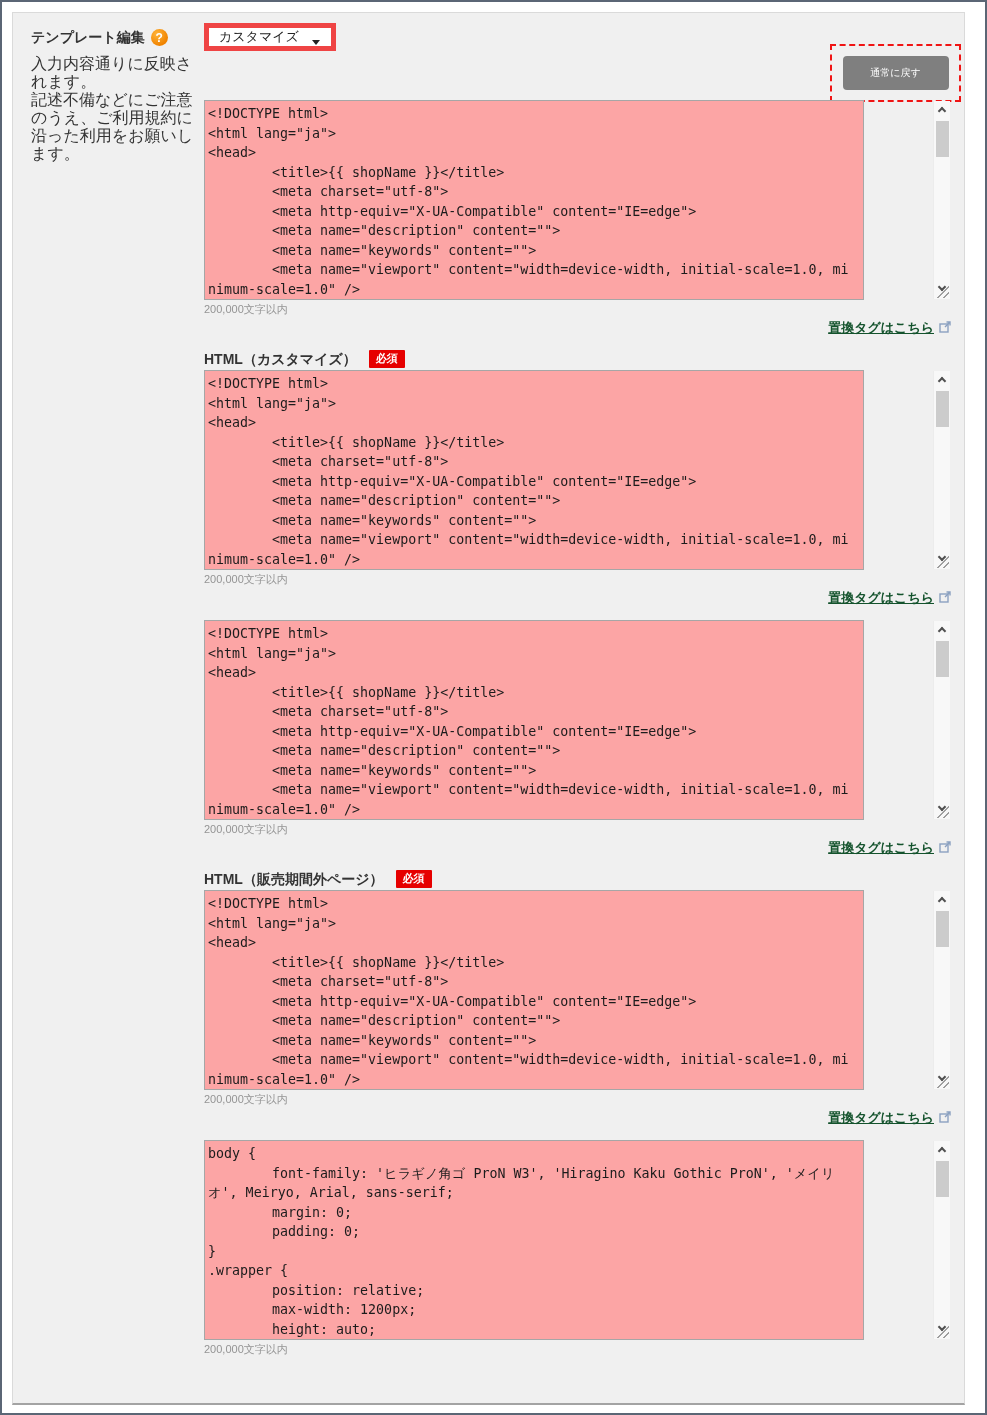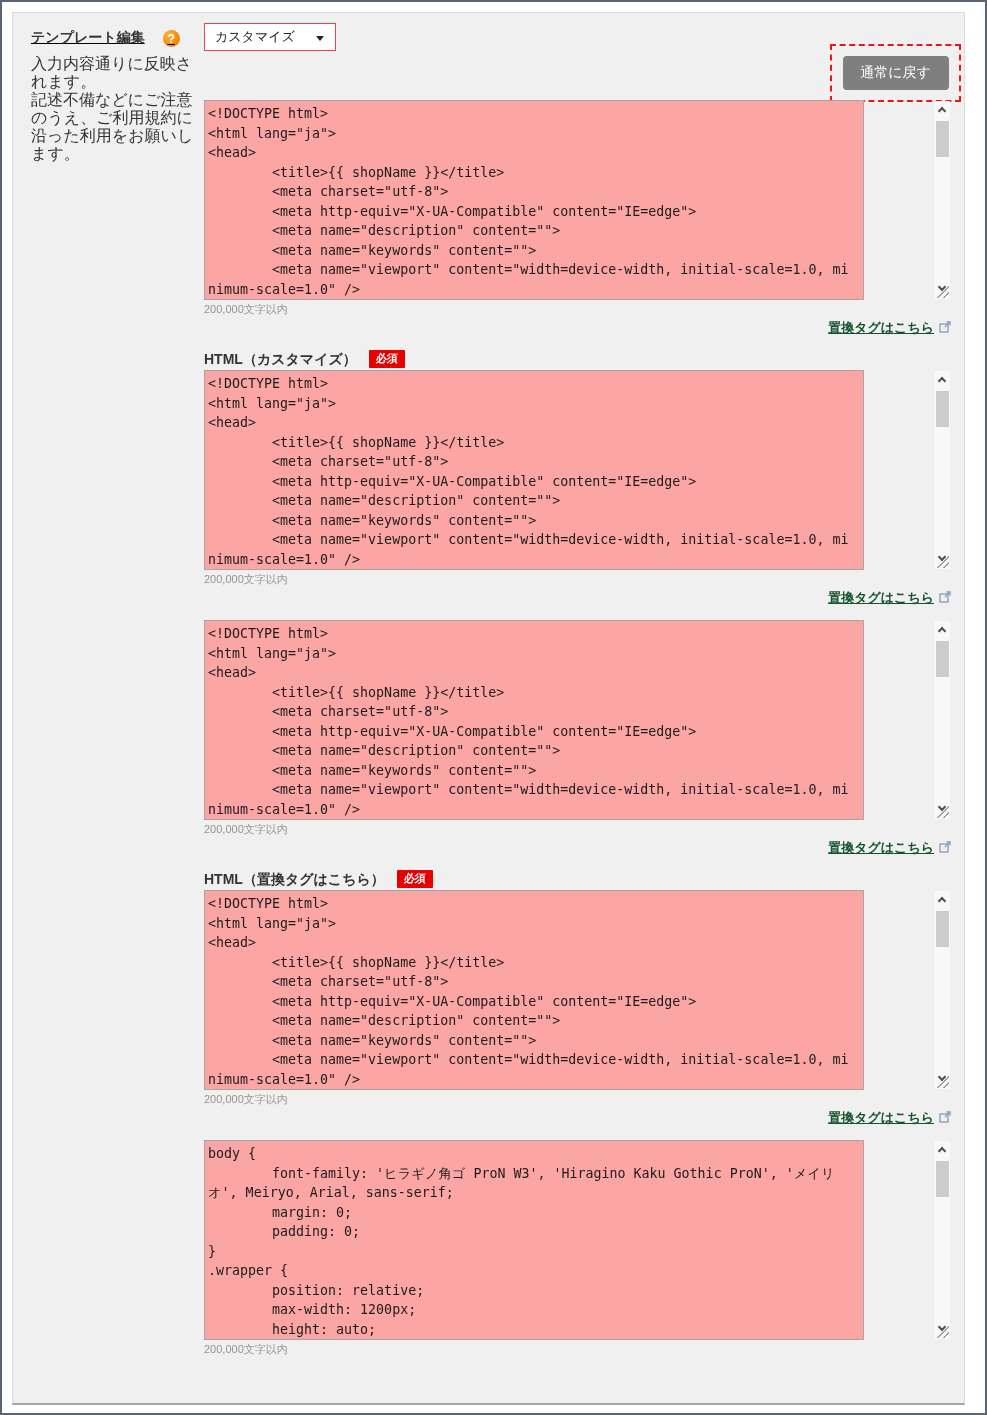--- a/index.html
+++ b/index.html
@@ -18,21 +18,21 @@
     position: absolute;
     left: 10px; top: 10px;
     width: 953px; height: 1393px;
     background: #f0f0f0;
     border: 1px solid #dadada;
     border-bottom: 2px solid #a3a3a3;
   }
 
   
   .sidebar { position: absolute; left: 18px; top: 16px; width: 170px; }
-  .sidebar-title-row { display: flex; align-items: flex-end; gap: 18px; text-decoration: underline; }
+  .sidebar-title-row { display: flex; align-items: flex-start; gap: 6px; }
   .sidebar-title { font-size: 14px; font-weight: bold; color: #333; }
   .help-icon {
     width: 17px; height: 17px; border-radius: 50%;
     background: radial-gradient(circle at 35% 30%, #ffb53c, #f08300 70%);
     color: #fff; font-size: 12px; font-weight: bold;
     display: flex; align-items: center; justify-content: center;
     cursor: pointer; flex: 0 0 auto;
   }
   .sidebar-desc {
     margin-top: 8px; width: 166px;
@@ -40,21 +40,21 @@
     white-space: pre-line;
   }
 
   
   .main { position: absolute; left: 191px; top: 0; width: 747px; }
 
   .select-box {
     margin-top: 10px;
     position: relative;
     width: 132px; height: 28px;
-    background: #fff; border: 1px solid #ef4444;
+    background: #fff; border: 5px solid #ef4444;
     font-size: 13px; color: #222;
     display: flex; align-items: center;
     padding-left: 10px; cursor: pointer;
   }
   .select-caret {
     position: absolute; right: 11px; top: 12px;
     width: 0; height: 0;
     border-left: 4px solid transparent;
     border-right: 4px solid transparent;
     border-top: 5px solid #222;
@@ -63,21 +63,21 @@
   .reset-anno {
     position: absolute; top: 31px; right: 3px;
     width: 131px; height: 58px;
     border: 2px dashed #f01414;
     display: flex; align-items: center; justify-content: center;
   }
   .reset-button {
     width: 106px; height: 34px;
     background: #7f7f7f; color: #fff;
     border: none; border-radius: 4px;
-    font-size: 14px; font-family: inherit;
+    font-size: 10px; font-family: inherit;
     cursor: pointer;
   }
 
   
   .section { margin-top: 15px; }
   .section.first { margin-top: 49px; }
   .sec-header { font-size: 14px; line-height: 17px; font-weight: bold; color: #333; }
   .required-badge {
     display: inline-block; margin-left: 12px;
     background: #e60000; color: #fff;
@@ -239,21 +239,21 @@
         <div class="counter">200,000文字以内</div>
         <div class="link-row">
           <a class="replace-link">置換タグはこちら</a><span class="ext-icon"><svg width="12" height="12" viewBox="0 0 12 12">
                 <rect x="1" y="3" width="8" height="8" fill="none" stroke="#8aa0c0" stroke-width="1.4"></rect>
                 <path d="M6 6 L11 1 M7.5 1 H11 V4.5" fill="none" stroke="#8aa0c0" stroke-width="1.4"></path>
               </svg></span>
         </div>
       </div>
 
       <div class="section">
-        <div class="sec-header"><span>HTML（置換タグはこちら）</span><span class="required-badge">必須</span></div>
+        <div class="sec-header"><span>HTML（販売期間外ページ）</span><span class="required-badge">必須</span></div>
         <div class="ta-wrap">
           <textarea class="code-textarea" spellcheck="false" style="">&lt;!DOCTYPE html&gt;
 &lt;html lang="ja"&gt;
 &lt;head&gt;
 	&lt;title&gt;{{ shopName }}&lt;/title&gt;
 	&lt;meta charset="utf-8"&gt;
 	&lt;meta http-equiv="X-UA-Compatible" content="IE=edge"&gt;
 	&lt;meta name="description" content=""&gt;
 	&lt;meta name="keywords" content=""&gt;
 	&lt;meta name="viewport" content="width=device-width, initial-scale=1.0, minimum-scale=1.0" /&gt;</textarea>

